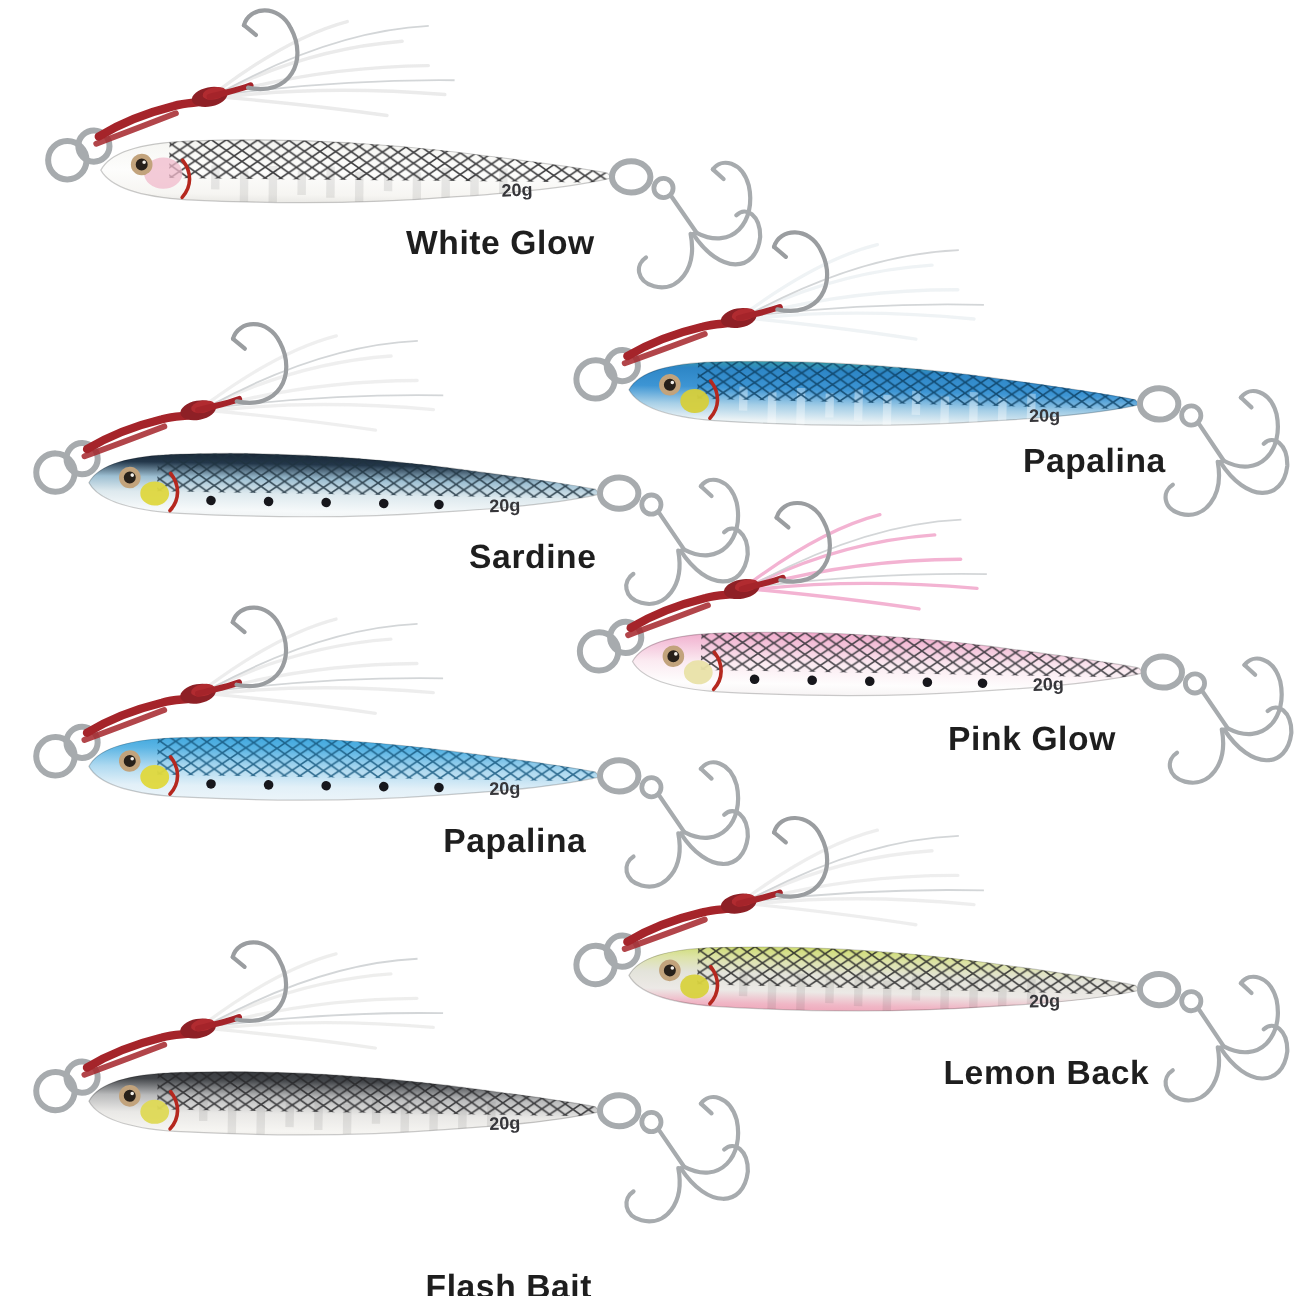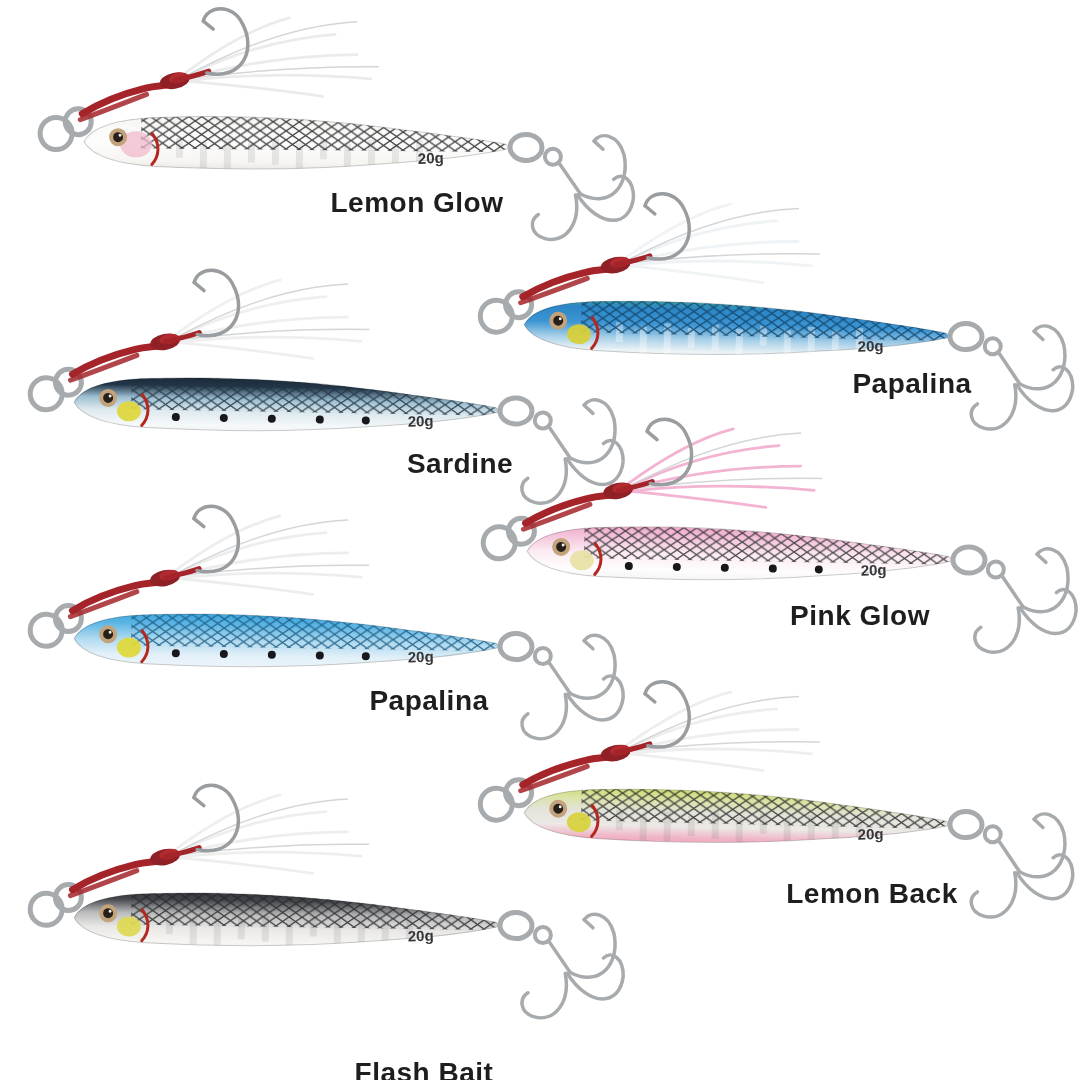--- a/index.html
+++ b/index.html
@@ -110,21 +110,21 @@
         <g stroke="#a7abae" stroke-width="3.5" fill="none" stroke-linecap="round">
           <path d="M533,164 L555,195"></path>
           <path d="M555,195 C585,210 605,185 598,155 C592,135 575,132 568,142"></path>
           <path d="M568,142 L577,150"></path>
           <path d="M552,196 C575,230 605,228 608,198 C608,180 596,172 588,180"></path>
           <path d="M550,196 C556,225 540,245 520,240 C505,236 504,222 513,216"></path>
         </g>
       </g>
     </svg>
   </div>
-  <div class="variant-label" style="left:417px;top:188px;">Lemon Glow</div>
+  <div class="variant-label" style="left:417px;top:188px;">White Glow</div>
   <div class="lure" style="left:466px;top:182px;">
     <svg viewBox="0 0 640 270" xmlns="http://www.w3.org/2000/svg">
       <defs>
         <linearGradient id="grad1" gradientUnits="userSpaceOnUse" x1="0" y1="116" x2="0" y2="178">
             <stop offset="0" stop-color="#41ab93"></stop>
             <stop offset="0.2" stop-color="#2d86c6"></stop>
             <stop offset="0.45" stop-color="#3d95d4"></stop>
             <stop offset="0.68" stop-color="#a6cfe7"></stop>
             <stop offset="0.88" stop-color="#eaf2f5"></stop>
             <stop offset="1" stop-color="#f4f8f9"></stop>
@@ -290,21 +290,21 @@
         <g stroke="#a7abae" stroke-width="3.5" fill="none" stroke-linecap="round">
           <path d="M533,164 L555,195"></path>
           <path d="M555,195 C585,210 605,185 598,155 C592,135 575,132 568,142"></path>
           <path d="M568,142 L577,150"></path>
           <path d="M552,196 C575,230 605,228 608,198 C608,180 596,172 588,180"></path>
           <path d="M550,196 C556,225 540,245 520,240 C505,236 504,222 513,216"></path>
         </g>
       </g>
     </svg>
   </div>
-  <div class="variant-label" style="left:460px;top:449px;">Sardine</div>
+  <div class="variant-label" style="left:444px;top:449px;">Sardine</div>
   <div class="lure" style="left:469px;top:407px;">
     <svg viewBox="0 0 640 270" xmlns="http://www.w3.org/2000/svg">
       <defs>
         <linearGradient id="grad3" gradientUnits="userSpaceOnUse" x1="0" y1="116" x2="0" y2="178">
             <stop offset="0" stop-color="#ee9dc3"></stop>
             <stop offset="0.25" stop-color="#f4c3da"></stop>
             <stop offset="0.5" stop-color="#fbeaf1"></stop>
             <stop offset="0.78" stop-color="#fefdfd"></stop>
             <stop offset="1" stop-color="#f3eff0"></stop>
           </linearGradient>

